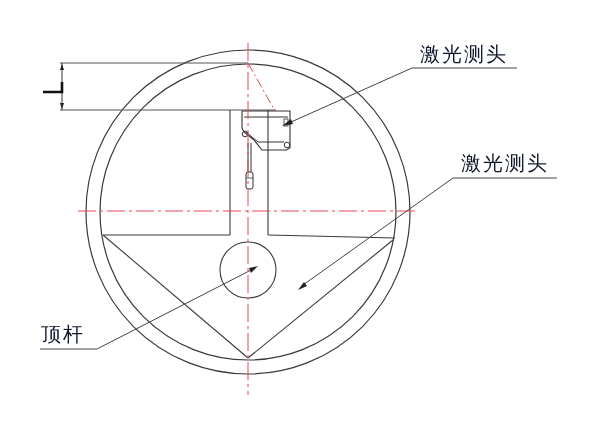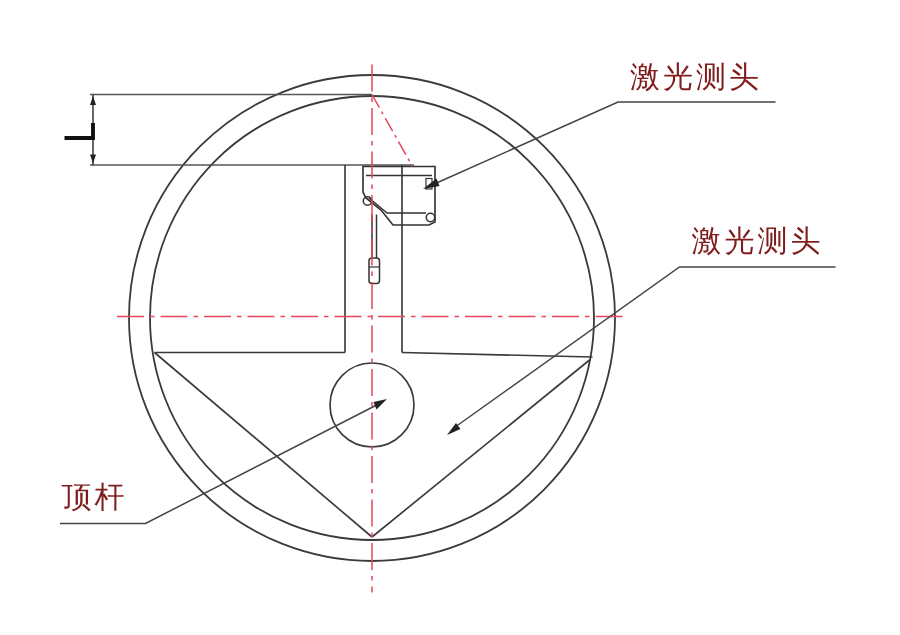--- a/index.html
+++ b/index.html
@@ -1,22 +1,22 @@
 <!DOCTYPE html>
 <html><head>
 <meta charset="utf-8">
 <style>
   html, body { margin: 0; padding: 0; background: #ffffff; }
   body { width: 600px; height: 423px; overflow: hidden; position: relative; }
   #diagram { position: absolute; left: 0; top: 0; width: 600px; height: 423px; }
   .lbl {
     position: absolute;
-    font-family: Liberation Mono, monospace;
+    font-family: Liberation Serif, serif;
     font-size: 20px;
-    color: #7f1d1d;
+    color: #0f172a;
     letter-spacing: 2px;
     white-space: nowrap;
     line-height: 1;
   }
 </style>
 </head>
 <body>
 
 <svg id="diagram" viewBox="0 0 600 423" xmlns="http://www.w3.org/2000/svg">
 

